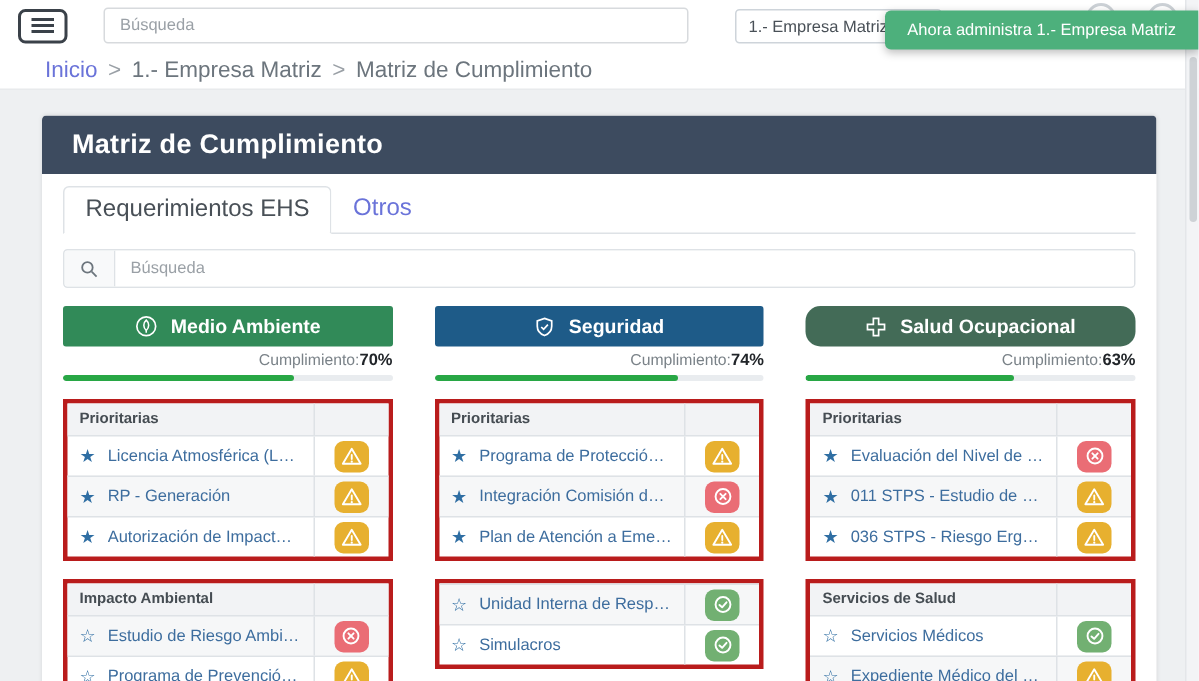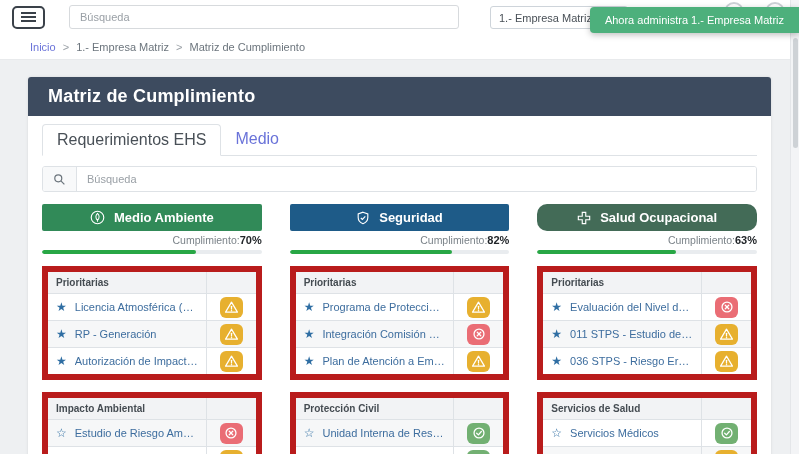--- a/index.html
+++ b/index.html
@@ -18,21 +18,21 @@
     padding:0 10px; font-size:11px; color:#495057; font-family:inherit; outline:none; }
   .top-search::placeholder { color:#9aa0a6; }
   .company-select { position:absolute; left:490px; top:6px; width:138px; height:23px; border:1px solid #ced4da;
     border-radius:3px; background:#fff; display:flex; align-items:center; justify-content:space-between;
     padding:0 8px; font-size:11px; color:#495057; cursor:pointer; }
   .tb-circle { position:absolute; top:2px; width:20px; height:20px; border-radius:50%; border:2px solid #ccd1d6; z-index:1; }
   .toast { position:absolute; right:0; top:7px; z-index:6; color:#fff; font-weight:normal; font-size:11px;
     padding:7px 15px; border-radius:4px 0 0 4px; box-shadow:0 2px 6px rgba(0,0,0,.25); white-space:nowrap; }
   
   .breadcrumb-bar { height:26px; background:#fff; border-bottom:1px solid #e8eaec; display:flex; align-items:center;
-    padding:0 30px; font-size:11px; color:#6c757d; gap:7px; position:relative; z-index:2; }
+    padding:0 30px; font-size:15px; color:#6c757d; gap:7px; position:relative; z-index:2; }
   .crumb.link { color:#6a73d9; cursor:pointer; }
   .sep { color:#9aa0a6; }
   
   .page { padding:17px 28px 0; }
   .card { background:#fff; border-radius:3px; box-shadow:0 0 3px rgba(0,0,0,.10); overflow:hidden; min-height:360px; }
   .card-header { color:#fff; font-size:18px; font-weight:bold; padding:9px 20px; letter-spacing:.2px; }
   .card-body { padding:8px 14px 0; }
   .tabs { display:flex; border-bottom:1px solid #dee2e6; }
   .tab { font-size:16px; padding:6px 14px; color:#6a73d9; cursor:pointer; }
   .tab.active { color:#495057; background:#fff; border:1px solid #dee2e6; border-bottom:1px solid #fff;
@@ -44,21 +44,21 @@
   
   .columns { display:flex; gap:28px; margin-top:12px; }
   .col { flex:1; min-width:0; }
   .col-header { height:27px; border-radius:2px; color:#fff; display:flex; align-items:center; justify-content:center;
     gap:9px; font-weight:bold; font-size:13px; }
   .hicon { display:flex; align-items:center; }
   .compliance { display:flex; justify-content:flex-end; align-items:baseline; margin-top:3px; font-size:10.5px; color:#7a8288; }
   .compliance b { color:#212529; font-size:11px; }
   .progress { height:4px; background:#e9ecef; border-radius:2px; margin-top:4px; overflow:hidden; }
   .progress i { display:block; height:100%; border-radius:2px; }
-  .tbl { border:6px solid #b91c1c; margin-top:12px; background:#fff; }
+  .tbl { border:3px solid #b91c1c; margin-top:12px; background:#fff; }
   .trow { display:flex; border-top:1px solid #dee2e6; align-items:stretch; }
   .trow:first-child { border-top:none; }
   .hrow { background:#f2f3f5; }
   .hrow .main { padding:5px 8px; font-weight:bold; font-size:10px; color:#454c52; }
   .irow { min-height:27px; }
   .irow.shaded { background:#f6f7f8; }
   .main { flex:1; display:flex; align-items:center; gap:8px; padding:2px 8px; min-width:0; }
   .status { width:50px; border-left:1px solid #dee2e6; display:flex; align-items:center; justify-content:center; }
   .star { font-size:12px; color:#2f6ea3; line-height:1; cursor:pointer; flex:0 0 auto; }
   .lbl { color:#3d6d9e; font-size:11px; white-space:nowrap; overflow:hidden; text-overflow:ellipsis; cursor:pointer; }
@@ -95,21 +95,21 @@
     <span class="sep">&gt;</span>
     <span class="crumb">Matriz de Cumplimiento</span>
   </div>
 
 <div class="page">
   <div class="card">
     <div class="card-header" id="cardHeader" style="background: rgb(61, 75, 95);">Matriz de Cumplimiento</div>
     <div class="card-body">
       <div class="tabs" id="tabs">
           <div class="tab active">Requerimientos EHS</div>
-          <div class="tab">Medio</div>
+          <div class="tab">Otros</div>
         </div>
       <div class="search-group">
         <div class="search-addon" id="searchIcon">
             <svg width="13" height="13" viewBox="0 0 16 16">
               <circle cx="6.5" cy="6.5" r="4.3" fill="none" stroke="#6c757d" stroke-width="1.5"></circle>
               <line x1="10" y1="10" x2="14" y2="14" stroke="#6c757d" stroke-width="1.5"></line>
             </svg>
           </div>
         <input class="search-input" placeholder="Búsqueda" style="">
       </div>
@@ -225,21 +225,21 @@
               <span class="hicon">
                 <svg width="14" height="14" viewBox="0 0 16 16">
                   <path d="M8 1.4 L13.5 3.4 V7.4 C13.5 10.9 11.2 13.3 8 14.5 C4.8 13.3 2.5 10.9 2.5 7.4 V3.4 Z" fill="none" stroke="#fff" stroke-width="1.3"></path>
                   <polyline points="5.5,8 7.3,9.7 10.6,6.2" fill="none" stroke="#fff" stroke-width="1.3"></polyline>
                 </svg>
               </span>
               <span>Seguridad</span>
             </div>
             <div class="compliance">
               <span>Cumplimiento:</span>
-              <b>82%</b>
+              <b>74%</b>
             </div>
             <div class="progress">
               <i style="width: 74%; background: rgb(40, 167, 69);"></i>
             </div>
             <div class="tbl">
               <div class="trow hrow">
                 <div class="main">Prioritarias</div>
                 <div class="status"></div>
               </div>
               <div class="trow irow">
@@ -283,21 +283,20 @@
                       <path d="M12 3.5 L21.5 19.5 H2.5 Z" fill="none" stroke="#fff" stroke-width="2" stroke-linejoin="round"></path>
                       <line x1="12" y1="10" x2="12" y2="14.5" stroke="#fff" stroke-width="2" stroke-linecap="round"></line>
                       <circle cx="12" cy="17.2" r="1.2" fill="#fff"></circle>
                     </svg>
                   </span>
                 </div>
               </div>
             </div>
             <div class="tbl">
               <div class="trow hrow">
-                <div class="main">Protección Civil</div>
                 <div class="status"></div>
               </div>
               <div class="trow irow shaded">
                 <div class="main">
                   <span class="star">☆</span>
                   <span class="lbl">Unidad Interna de Respuesta Inmediata</span>
                 </div>
                 <div class="status">
                   <span class="badge" style="background: rgb(114, 176, 114);">
                     <svg width="14" height="14" viewBox="0 0 24 24">

